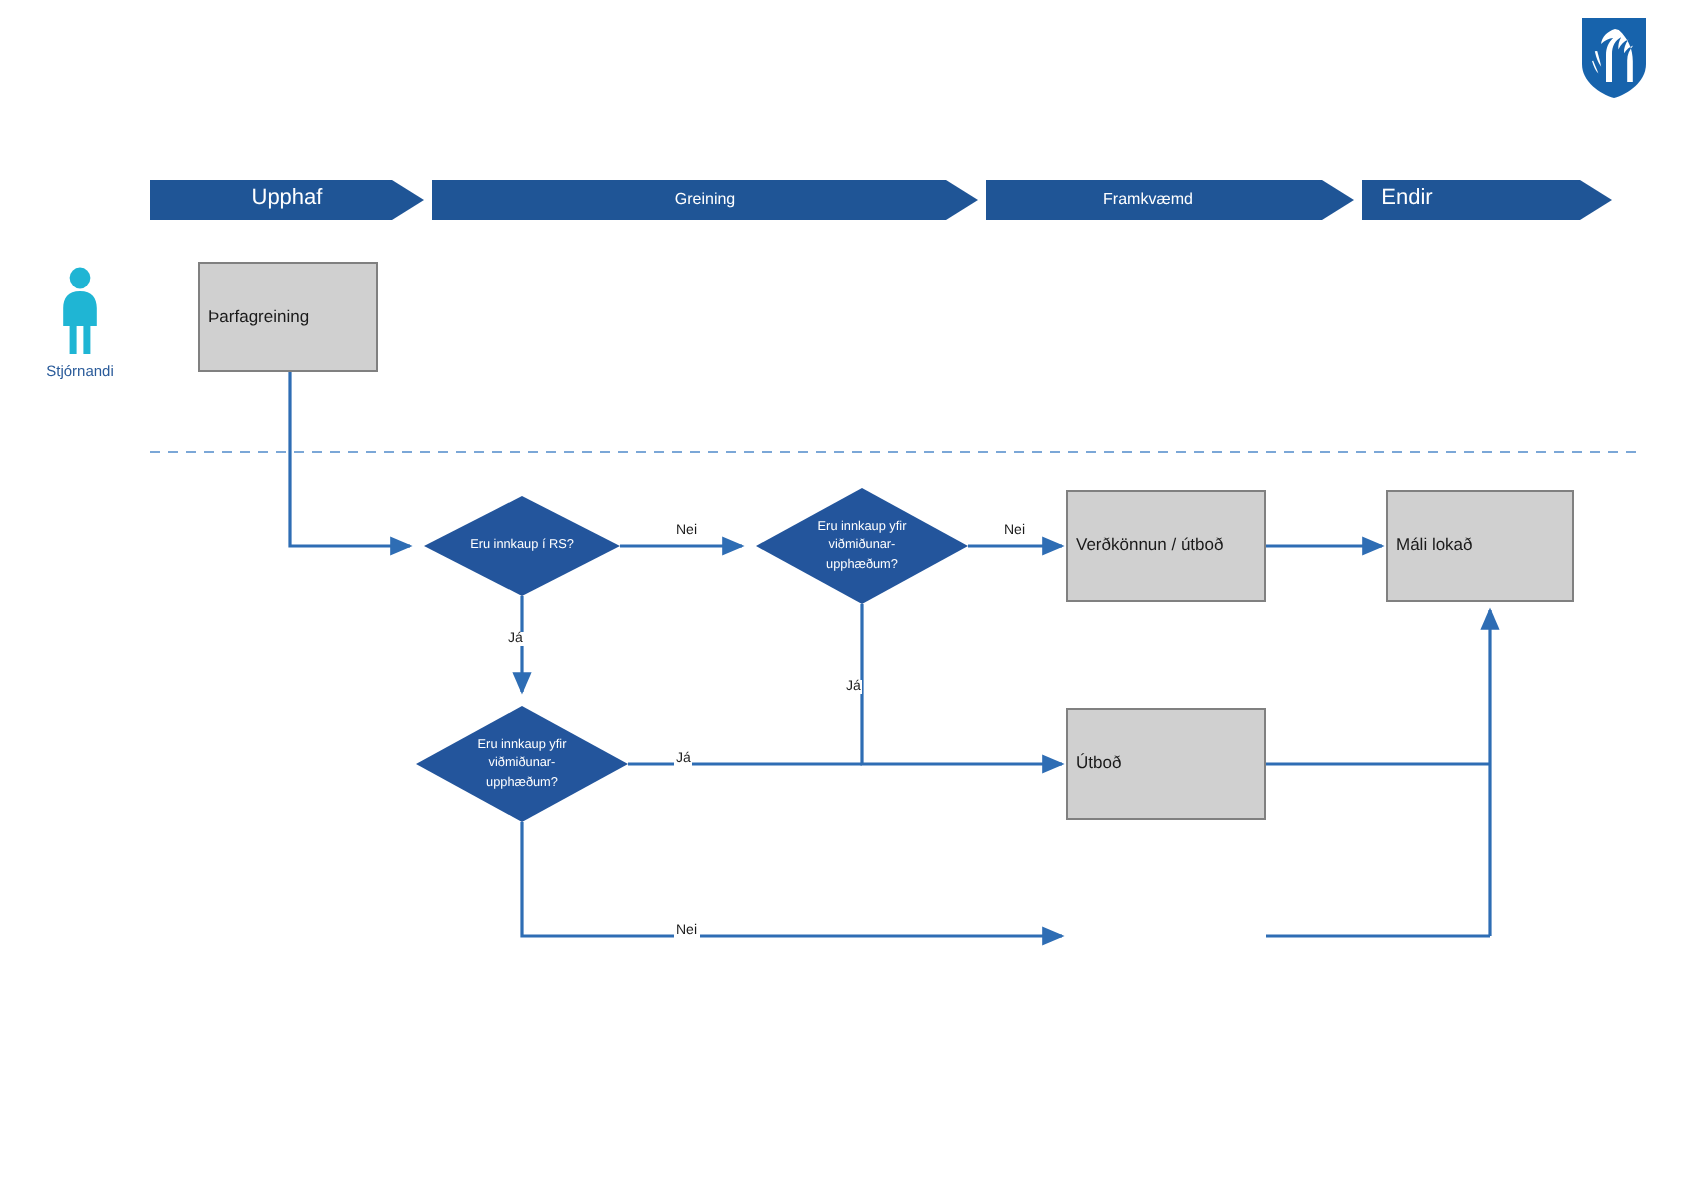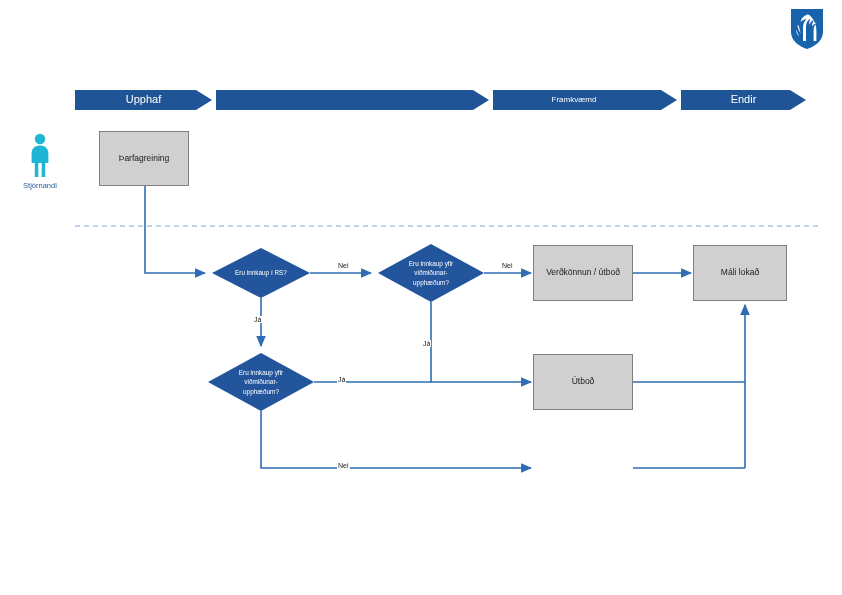--- a/index.html
+++ b/index.html
@@ -29,21 +29,20 @@
     top: 0;
     width: 842px;
     height: 595px;
     pointer-events: none;
   }
   .node {
     position: absolute;
     box-sizing: border-box;
     display: flex;
     align-items: center;
-    justify-content: center;
     text-align: center;
   }
   .process-box {
     background: #d0d0d0;
     border: 1px solid #808080;
     font-size: 8.5px;
     color: #1a1a1a;
     line-height: 1.35;
     padding: 2px 4px;
   }
@@ -140,22 +139,23 @@
 
       <path d="M633,382 L745,382"></path>
 
       <path d="M633,468 L745,468"></path>
 
       <path d="M745,468 L745,305" marker-end="url(#arrow)"></path>
     </g>
   </svg>
 
   <div class="banner-label big" style="left:75px; top:93px; width:137px;">Upphaf</div>
+  <div class="banner-label small" style="left:216px; top:95px; width:273px;">Greining</div>
   <div class="banner-label small" style="left:482px; top:95px; width:184px;">Framkvæmd</div>
-  <div class="banner-label big" style="left:681px; top:93px; width:125px;">Endir</div>
+  <div class="banner-label big" style="left:641px; top:93px; width:125px;">Endir</div>
 
   <div class="lane-actor" style="left:0px; top:131px;">
     <svg width="34" height="48" viewBox="0 0 34 48" style="display:block; margin:0 auto;">
       <circle cx="17" cy="8" r="5.2" fill="#1FB5D4"></circle>
       <path d="M17 14.5 C11 14.5 8.6 18 8.6 23 L8.6 32 L11.8 32 L11.8 46 L15.3 46 L15.3 32 L18.7 32 L18.7 46 L22.2 46 L22.2 32 L25.4 32 L25.4 23 C25.4 18 23 14.5 17 14.5 Z" fill="#1FB5D4"></path>
     </svg>
     <div class="caption">Stjórnandi</div>
   </div>
 
 

